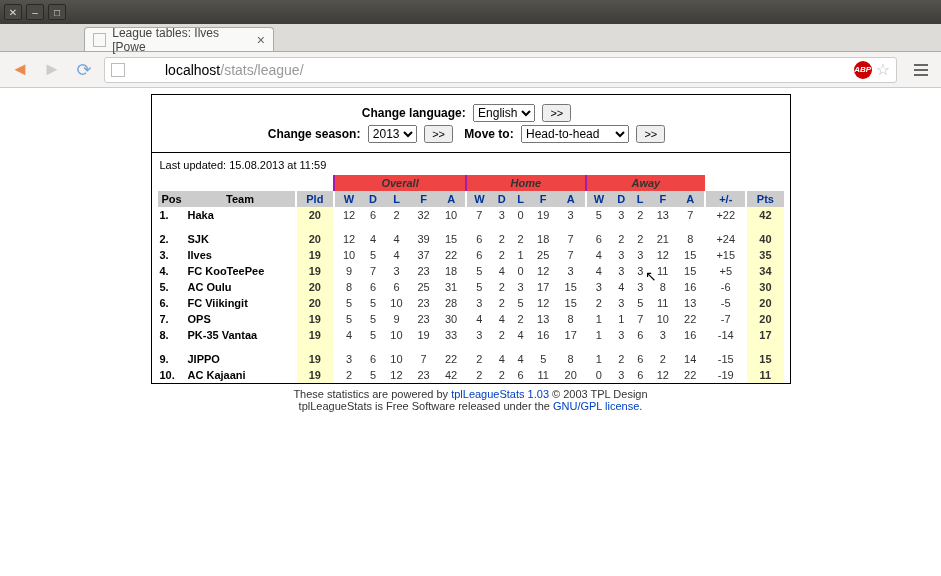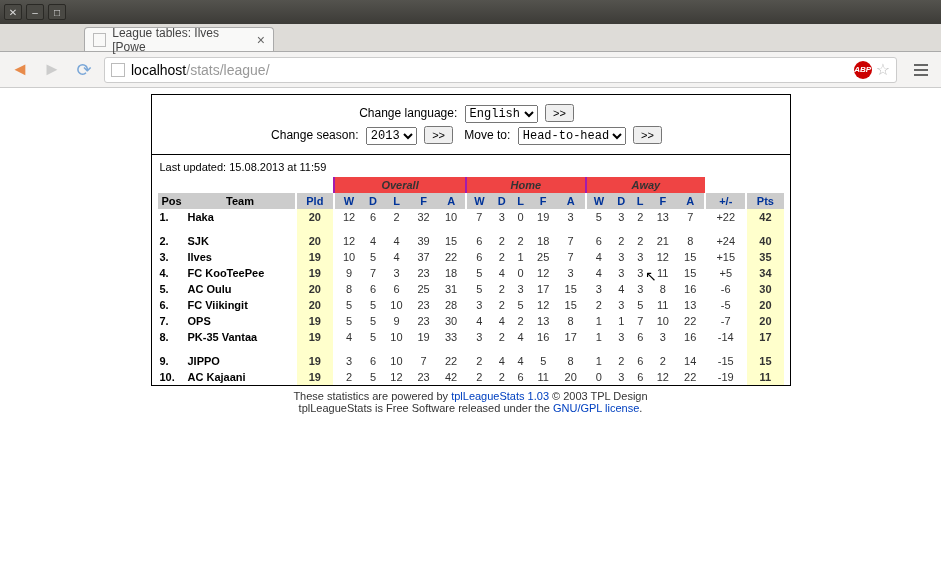--- a/index.html
+++ b/index.html
@@ -8,32 +8,32 @@
 .titlebar { background: linear-gradient(#54534e,#3c3b37); height: 24px; display: flex; align-items: center; padding: 0 4px; }
 .win-btn { width: 18px; height: 16px; background: #4a4944; border: 1px solid #2a2925; border-radius: 2px; margin-right: 4px; display: flex; align-items: center; justify-content: center; color: #ddd; font-size: 10px; cursor: pointer; }
 .tab-bar { background: #dedcd8; height: 28px; display: flex; align-items: flex-end; padding-left: 84px; border-bottom: 1px solid #aaa; }
 .tab { background: #f9f9f8; border: 1px solid #aaa; border-bottom: none; border-radius: 4px 4px 0 0; height: 24px; padding: 0 8px; display: flex; align-items: center; font-size: 12px; color: #444; max-width: 190px; }
 .tab-icon { width: 14px; height: 14px; border: 1px solid #bbb; margin-right: 6px; display: flex; align-items: center; justify-content: center; }
 .tab-close { margin-left: 10px; font-size: 14px; color: #666; cursor: pointer; }
 .toolbar { background: #f4f3f2; height: 36px; display: flex; align-items: center; padding: 0 8px; border-bottom: 1px solid #ccc; gap: 8px; }
 .nav-btn { width: 24px; height: 24px; display: flex; align-items: center; justify-content: center; font-size: 18px; cursor: pointer; }
 .urlbar { flex: 1; height: 26px; background: #fff; border: 1px solid #ccc; border-radius: 3px; display: flex; align-items: center; padding: 0 6px; font-size: 14px; }
 .url-icon { width: 14px; height: 14px; border: 1px solid #bbb; margin-right: 6px; }
-.url-host { color: #000; }
+.url-host { color: #000; margin-left: 34px; }
 .url-path { color: #999; }
 .abp { width: 18px; height: 18px; background: #c00; border-radius: 50%; color: #fff; font-size: 8px; font-weight: bold; display: flex; align-items: center; justify-content: center; margin-left: 4px; font-style: italic; }
 .star { color: #bbb; font-size: 16px; margin-left: 4px; cursor: pointer; }
 .menu-btn { width: 24px; height: 24px; display: flex; flex-direction: column; justify-content: center; align-items: center; gap: 3px; cursor: pointer; margin-left: 4px; }
 .menu-btn div { width: 14px; height: 2px; background: #666; }
 .content { background: #fff; padding: 6px 12px; height: 488px; overflow: auto; }
 .box { border: 1px solid #000; width: 640px; margin: 0 auto; }
 .controls { padding: 6px 20px; font-size: 12px; }
 .controls-row { text-align: center; margin: 3px 0; }
-.controls label { margin-right: 2px; }
-.controls select { font-size: 12px; margin: 0 2px; font-family: Liberation Mono, monospace; }
+.controls label { margin-right: 2px; font-weight: bold; }
+.controls select { font-size: 12px; margin: 0 2px; }
 .go-btn { font-size: 11px; padding: 1px 6px; margin: 0 8px 0 2px; cursor: pointer; }
 .divider { border-top: 1px solid #000; }
 .body-area { padding: 4px 6px 0 6px; }
 .last-updated { font-size: 11px; color: #000; padding: 2px 0 4px 2px; }
 table { border-collapse: collapse; width: 100%; font-size: 11px; }
 th, td { text-align: center; padding: 2px 2px; }
 .grouprow th { background: #ef4444; color: #333; font-style: italic; font-weight: bold; border-left: 2px solid #a21caf; }
 .grouprow th.first { border-left: none; background: transparent; }
 .headrow th { background: #ccc; color: #003399; font-weight: bold; }
 .headrow th.left { text-align: center; color: #000; margin-top: 24px; }

